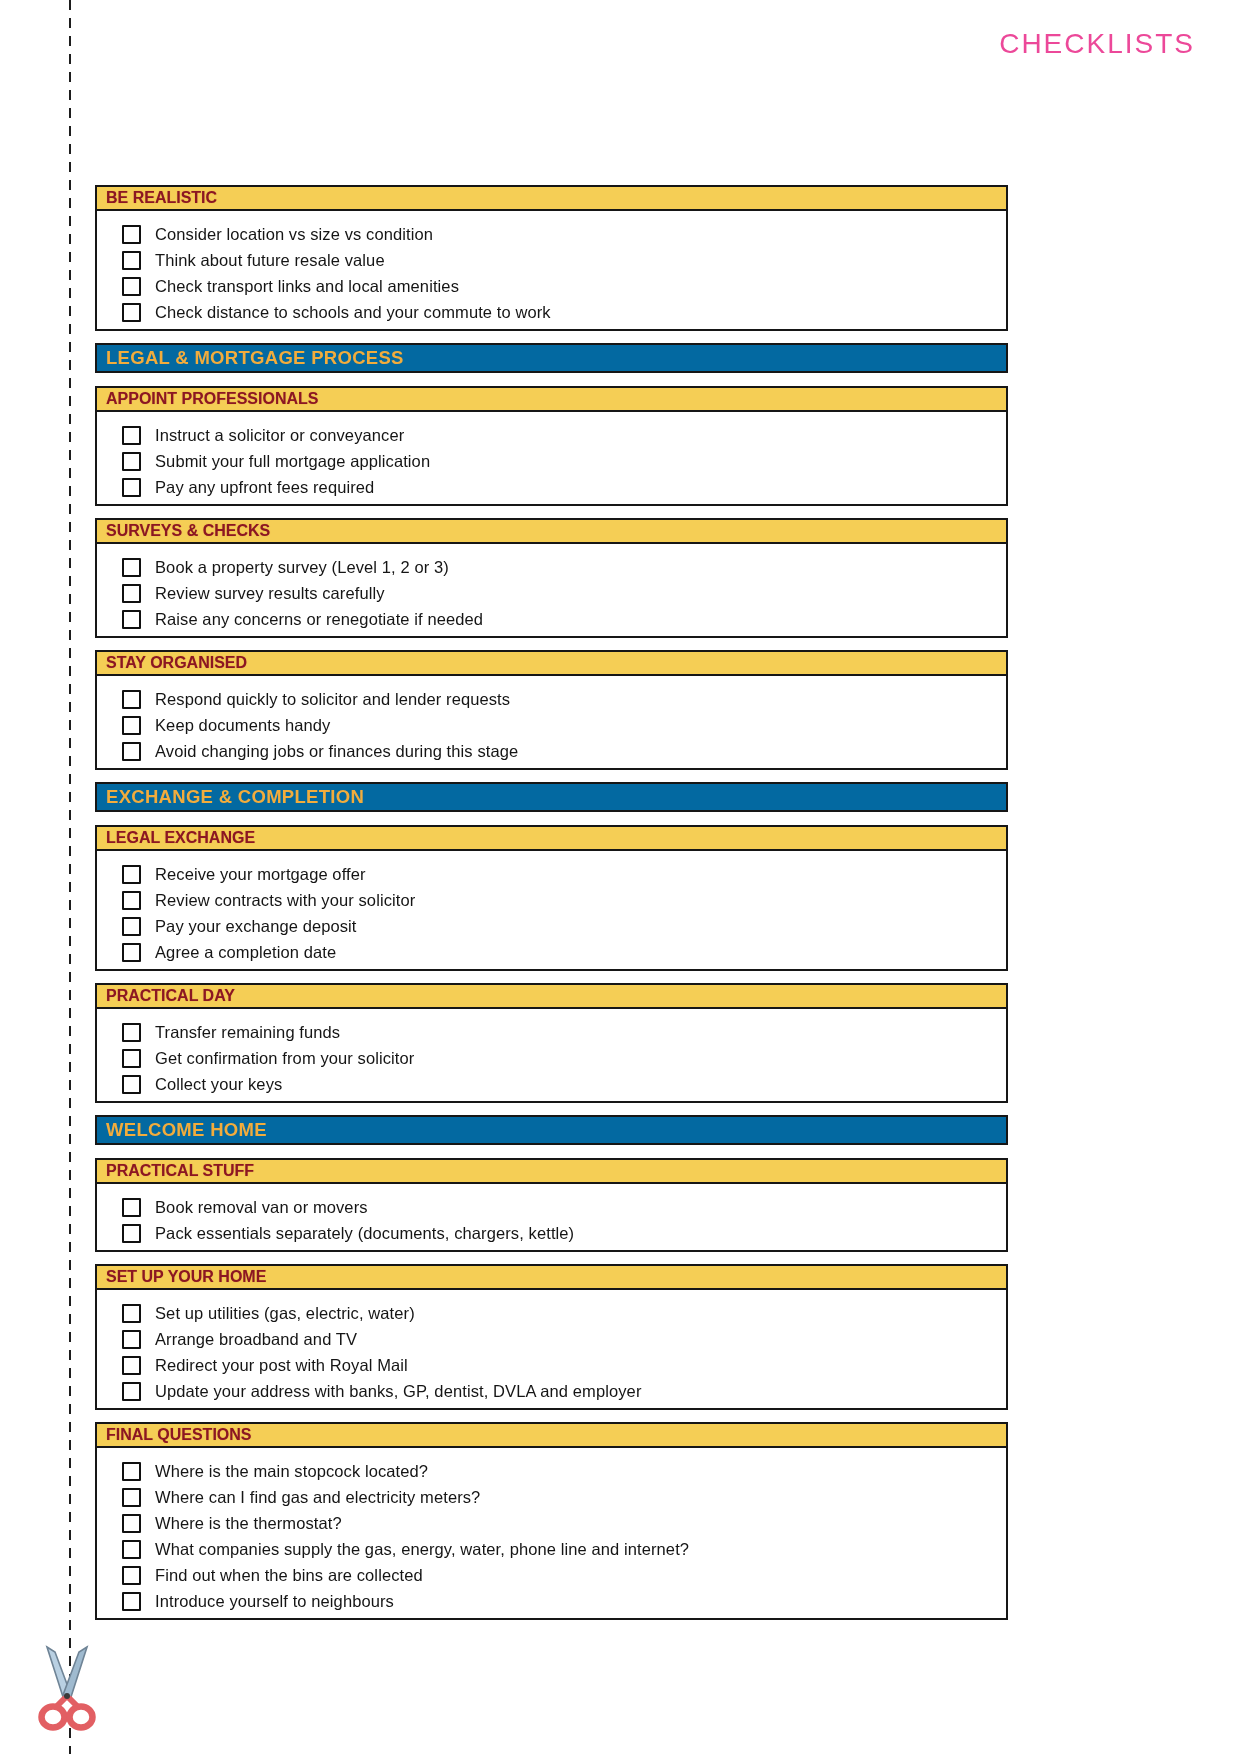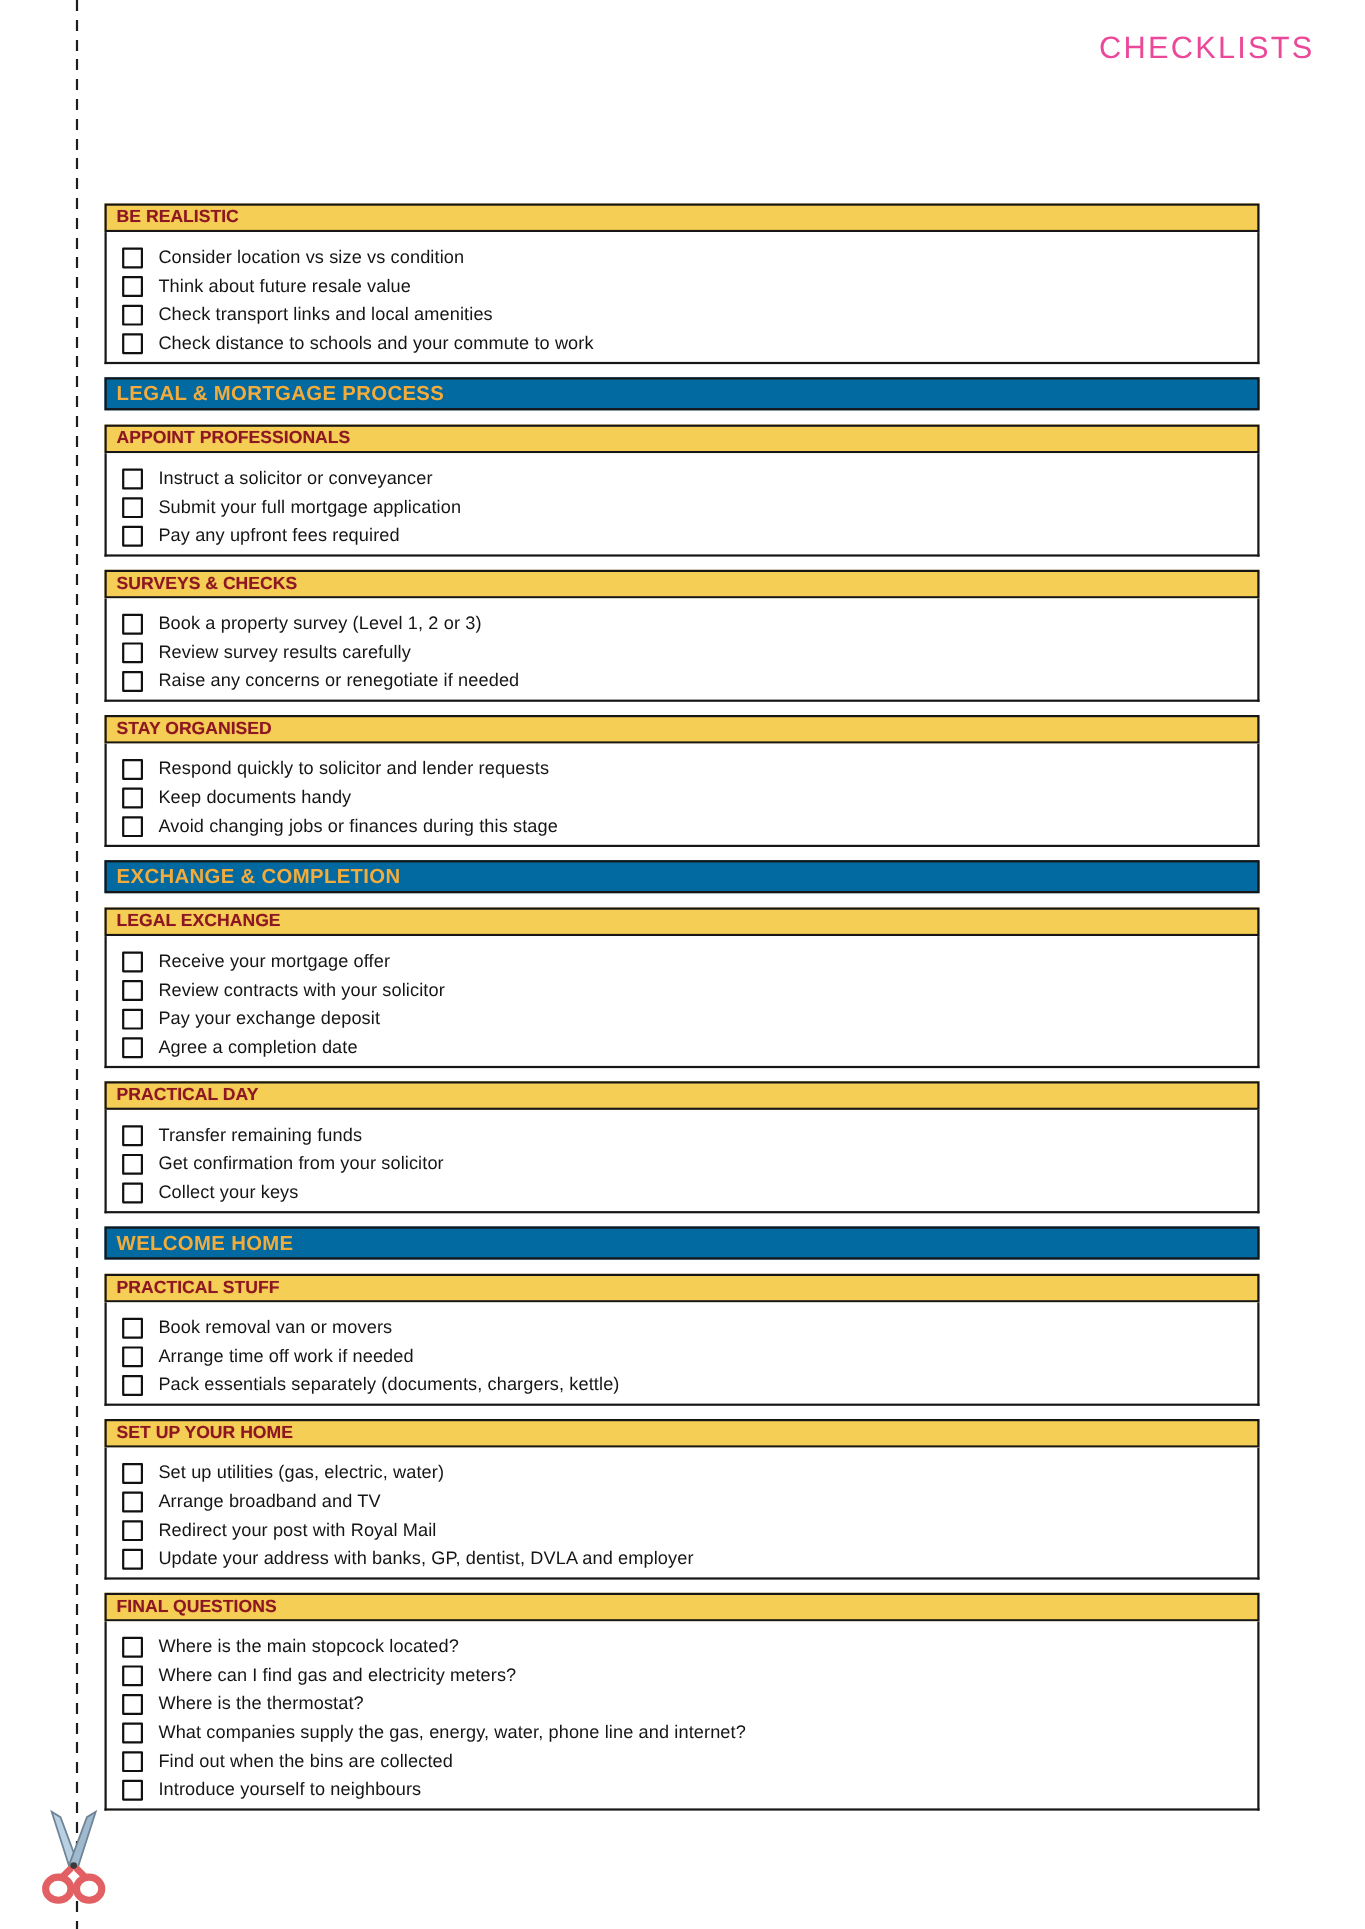--- a/index.html
+++ b/index.html
@@ -20,21 +20,21 @@
 
   
   .page-header {
     position:absolute; top:28px; right:46px;
     font-size:28px; font-weight:400; letter-spacing:2px;
     color:#ec4899;
   }
 
   
   .checklist-table {
-    position:absolute; left:95px; top:185px; width:1050px;
+    position:absolute; left:95px; top:185px; width:913px;
   }
   .band-sub {
     background:#f5ce55;
     border:2.5px solid #161616;
     color:#8b1722;
     font-weight:700; font-size:16px; line-height:18px;
     padding:2px 9px;
     margin:12px 0 0 0;
     text-shadow:0 0 1px rgba(170,30,40,0.35);
   }
@@ -53,21 +53,21 @@
   .items-box {
     background:#ffffff;
     border:2.5px solid #161616;
     border-top:none;
     margin:0;
     padding:10px 0 4px 0;
   }
   .item-row {
     display:flex; align-items:center;
     height:26px;
-    padding-left:14px;
+    padding-left:25px;
   }
   .cb {
     width:15px; height:15px; flex:none;
     border:2.6px solid #101010; border-radius:1px;
     background:#ffffff;
     margin-right:14px;
   }
   .item-label {
     font-size:16.5px; color:#151515; letter-spacing:0.1px;
     white-space:nowrap;
@@ -186,24 +186,20 @@
         <span class="cb"></span>
         <span class="item-label">Collect your keys</span>
       </div>
     </div>
     <div class="band-major">WELCOME HOME</div>
     <div class="band-sub">PRACTICAL STUFF</div>
     <div class="items-box">
       <div class="item-row">
         <span class="cb"></span>
         <span class="item-label">Book removal van or movers</span>
-      </div>
-      <div class="item-row">
-        <span class="cb"></span>
-        <span class="item-label">Arrange time off work if needed</span>
       </div>
       <div class="item-row">
         <span class="cb"></span>
         <span class="item-label">Pack essentials separately (documents, chargers, kettle)</span>
       </div>
     </div>
     <div class="band-sub">SET UP YOUR HOME</div>
     <div class="items-box">
       <div class="item-row">
         <span class="cb"></span>

